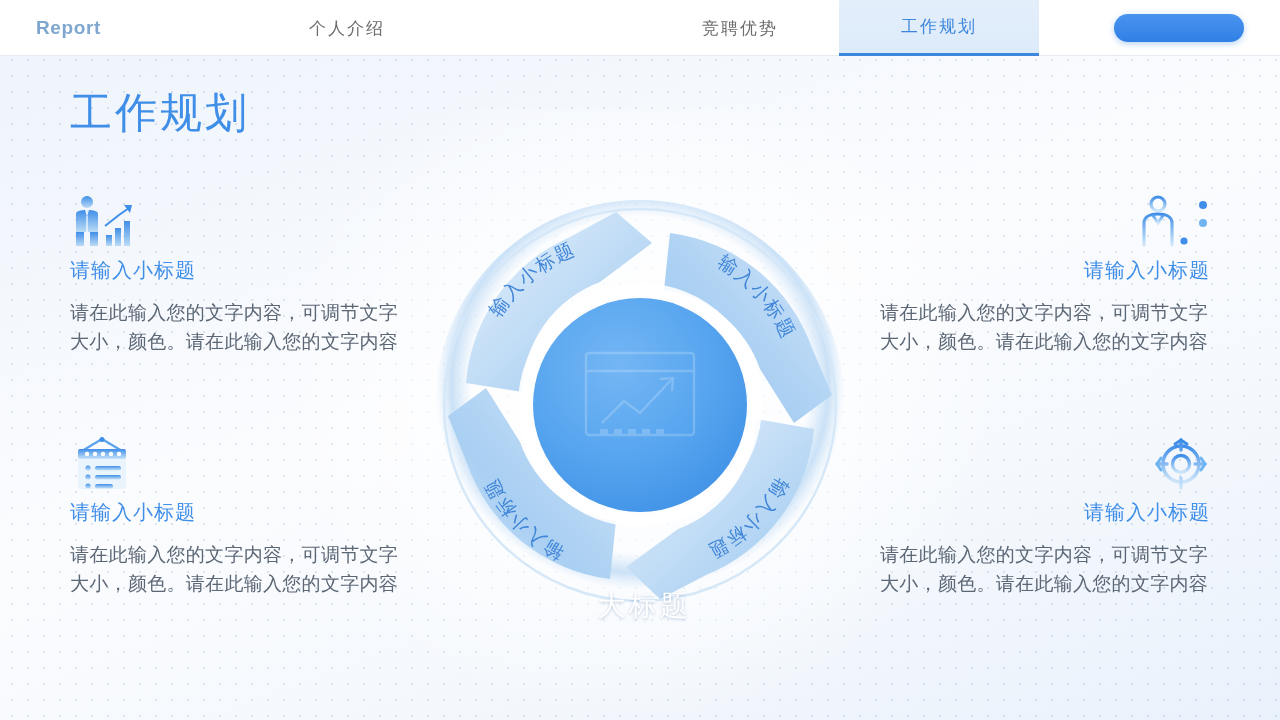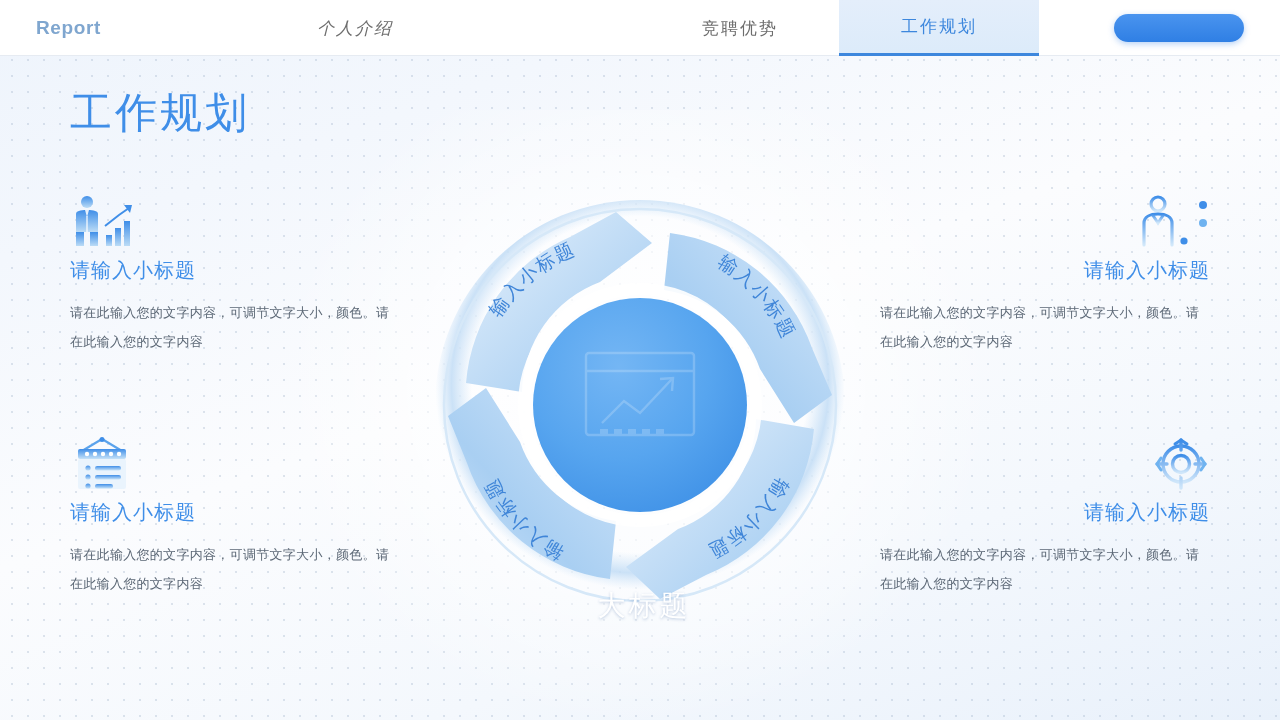--- a/index.html
+++ b/index.html
@@ -81,21 +81,21 @@
   .blk-icon { height:54px; margin-bottom:8px; display:block; }
   .block.right .blk-icon { margin-left:auto; }
 
   .blk-title {
     font-size:20px; font-weight:400; letter-spacing:1px;
     color:#3f8ee8; margin-bottom:14px;
   }
   .block.right .blk-title { text-align:right; }
 
   .blk-body {
-    font-size:13px; line-height:29px; color:#5b6775;
+    font-size:19px; line-height:29px; color:#5b6775;
     letter-spacing:.3px;
   }
 
   
   #diagram {
     position:absolute; left:420px; top:185px;
     width:440px; height:440px;
   }
   #diagram svg { display:block; }
 
@@ -117,21 +117,21 @@
 <body>
 
 <div id="stage">
 
   <div id="dots"></div>
   <div id="glow"></div>
 
   <div id="navbar">
     <div id="brand">Report</div>
 
-    <div class="nav-tab" style="left:280px;width:150px;font-style:italic;">个人介绍</div>
+    <div class="nav-tab" style="left:272px;width:150px;">个人介绍</div>
     <div class="nav-tab" style="left:665px;width:150px;">竞聘优势</div>
     <div class="nav-tab active" style="left:839px;width:200px;">工作规划</div>
 
     <div id="navpill"></div>
   </div>
 
   <div id="page-title">工作规划</div>
 
   <div class="block left" style="top:195px;">
     <div class="blk-icon">

